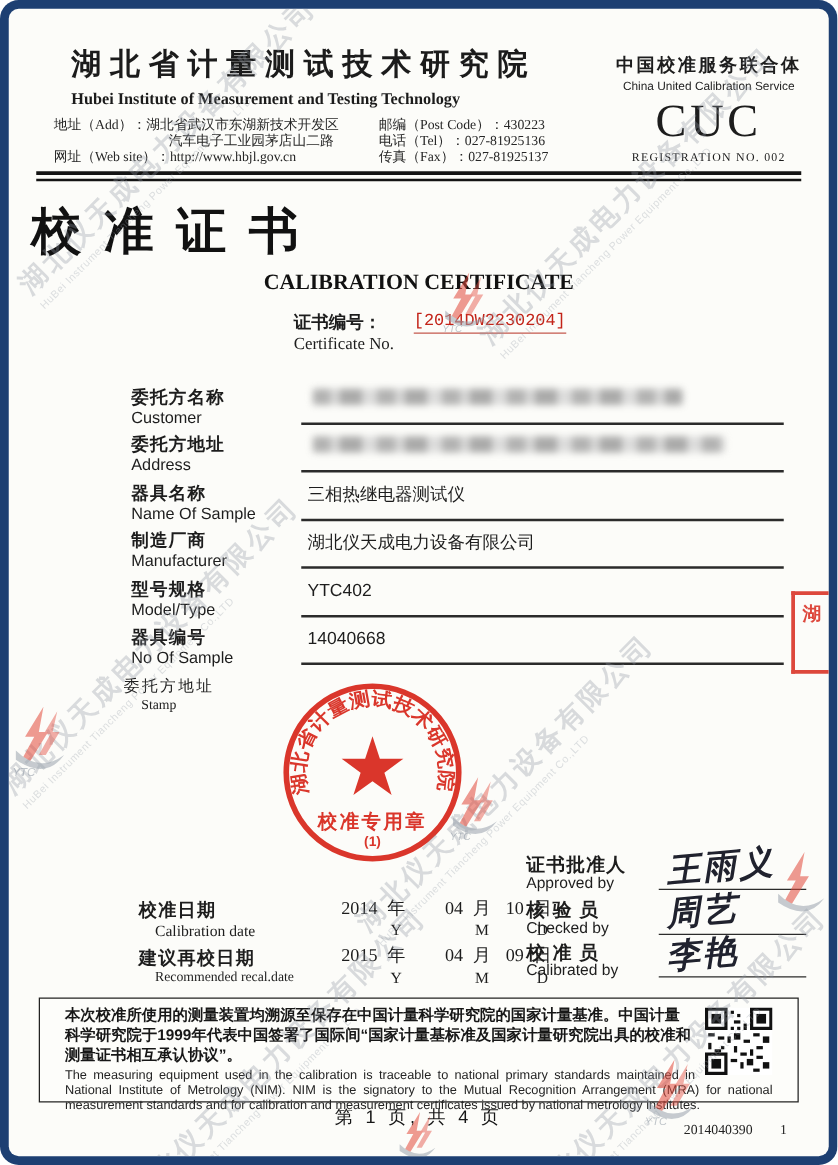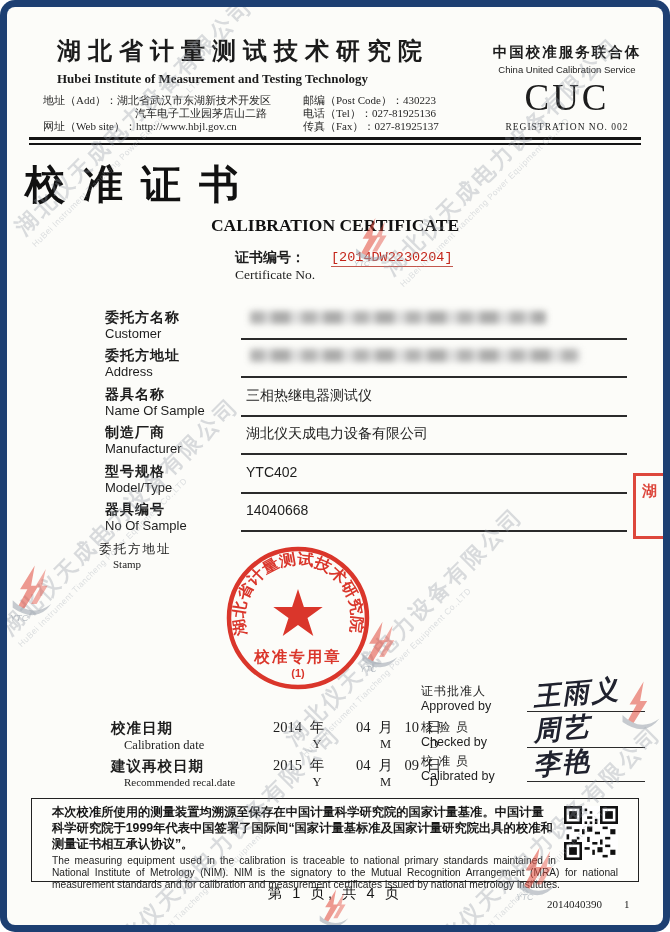--- a/index.html
+++ b/index.html
@@ -48,21 +48,21 @@
   
   .d-cn{position:absolute;left:104px;font-size:14.5px;font-weight:bold;letter-spacing:1px;font-family:Liberation Serif, serif;}
   .d-en{position:absolute;left:117px;margin-top:19px;font-size:12.5px;font-family:"Liberation Serif",serif;}
   .d-vals{position:absolute;left:266px;top:0;font-size:14.5px;font-family:"Liberation Serif",serif;white-space:nowrap;}
   .dnum{display:inline-block;}
   .dnum.m{margin-left:28px;} .dnum.d{margin-left:8px;}
   .dstack{display:inline-flex;flex-direction:column;align-items:center;width:22px;vertical-align:top;margin-left:4px;}
   .dstack span{display:block;line-height:17px;}
   .dletter{font-size:12.5px;}
   .s-row{position:absolute;left:414px;width:228px;height:34px;}
-  .s-cn{position:absolute;left:0;top:0;font-size:12px;font-weight:normal;letter-spacing:1px;}
+  .s-cn{position:absolute;left:0;top:0;font-size:15px;font-weight:bold;letter-spacing:1px;}
   .s-en{position:absolute;left:0;top:16px;font-size:12.5px;}
   .s-line{position:absolute;left:106px;right:4px;top:28px;height:1.3px;background:#2b2b2b;}
   .sig{position:absolute;left:112px;top:-8px;font-size:27px;font-style:italic;font-weight:bold;
     font-family:"DejaVu Serif",serif;color:#20222e;transform:rotate(-5deg);letter-spacing:2px;}
   
   .trace{left:24px;top:791px;width:608px;height:84px;border:1.5px solid #222;box-sizing:border-box;padding:5px 20px;z-index:2;background:rgba(255,255,255,.25);}
   .trace-qr{float:right;margin:2px 0 2px 8px;}
   .trace-cn{font-size:12.3px;font-weight:600;line-height:1.32;color:#171717;}
   .trace-en{font-size:10.2px;line-height:1.18;color:#232323;margin-top:2px;text-align:justify;}
   .foot-page{left:0;right:0;top:877px;text-align:center;font-size:14.5px;letter-spacing:3px;color:#161616;}

